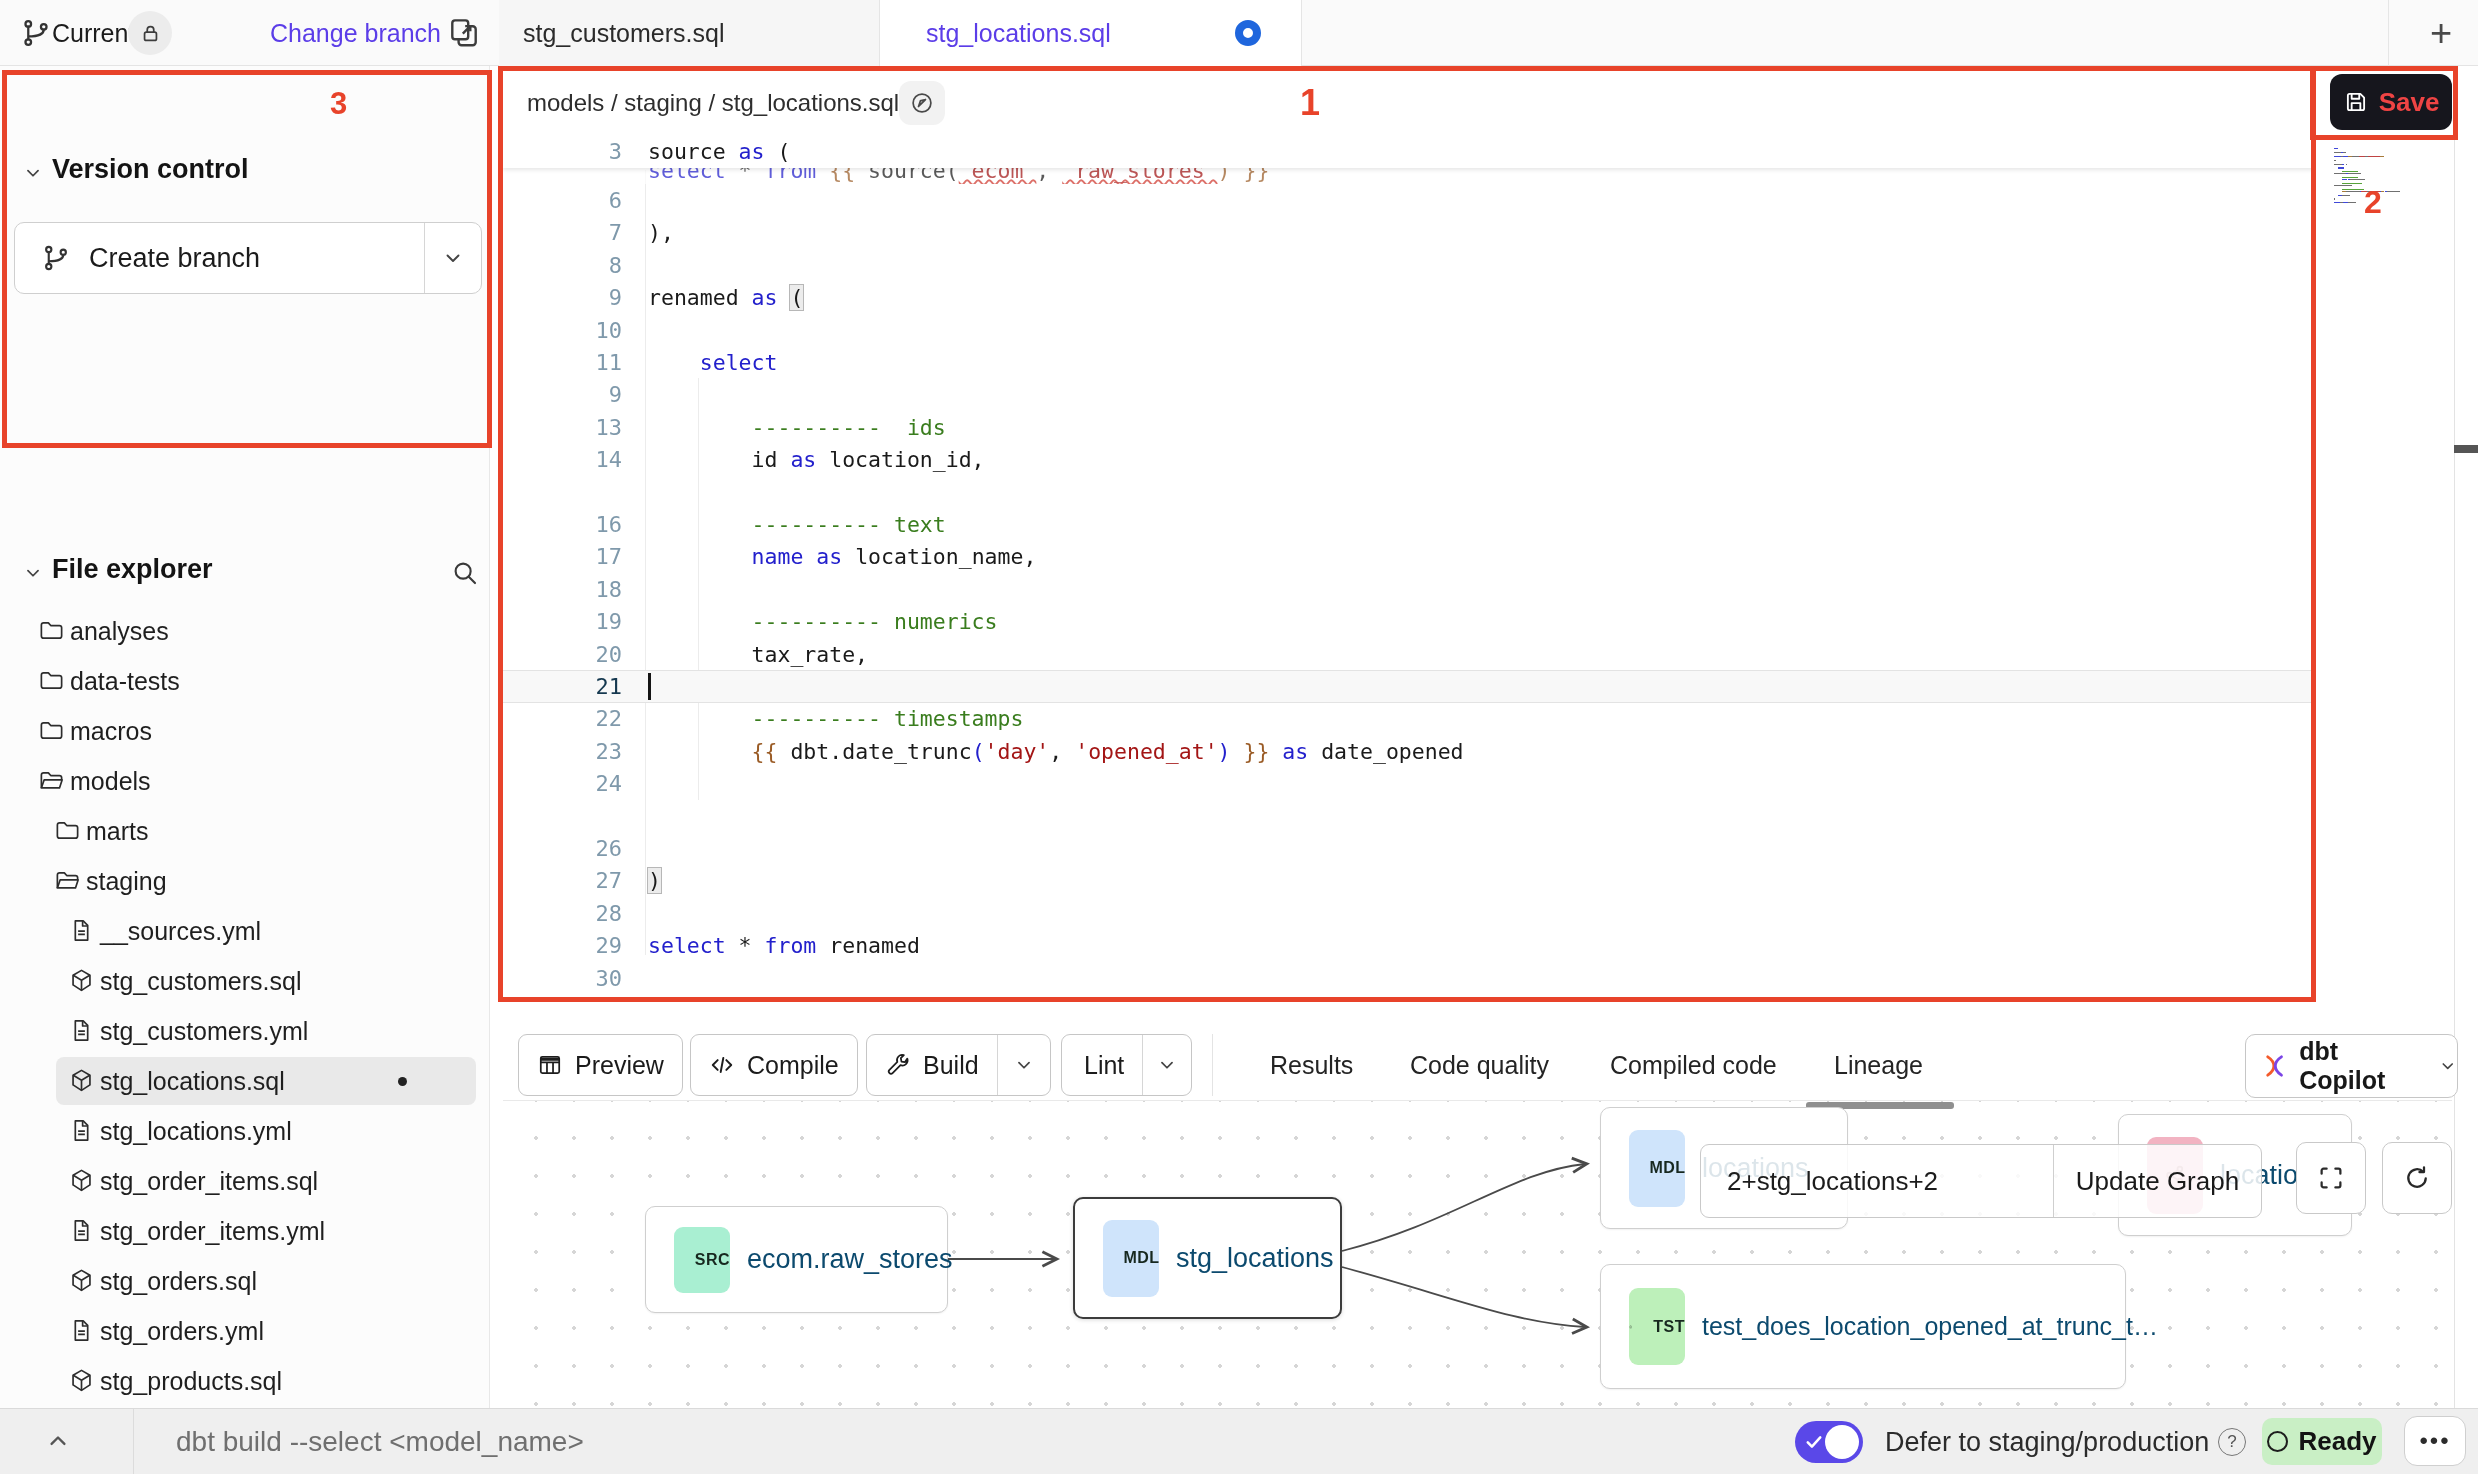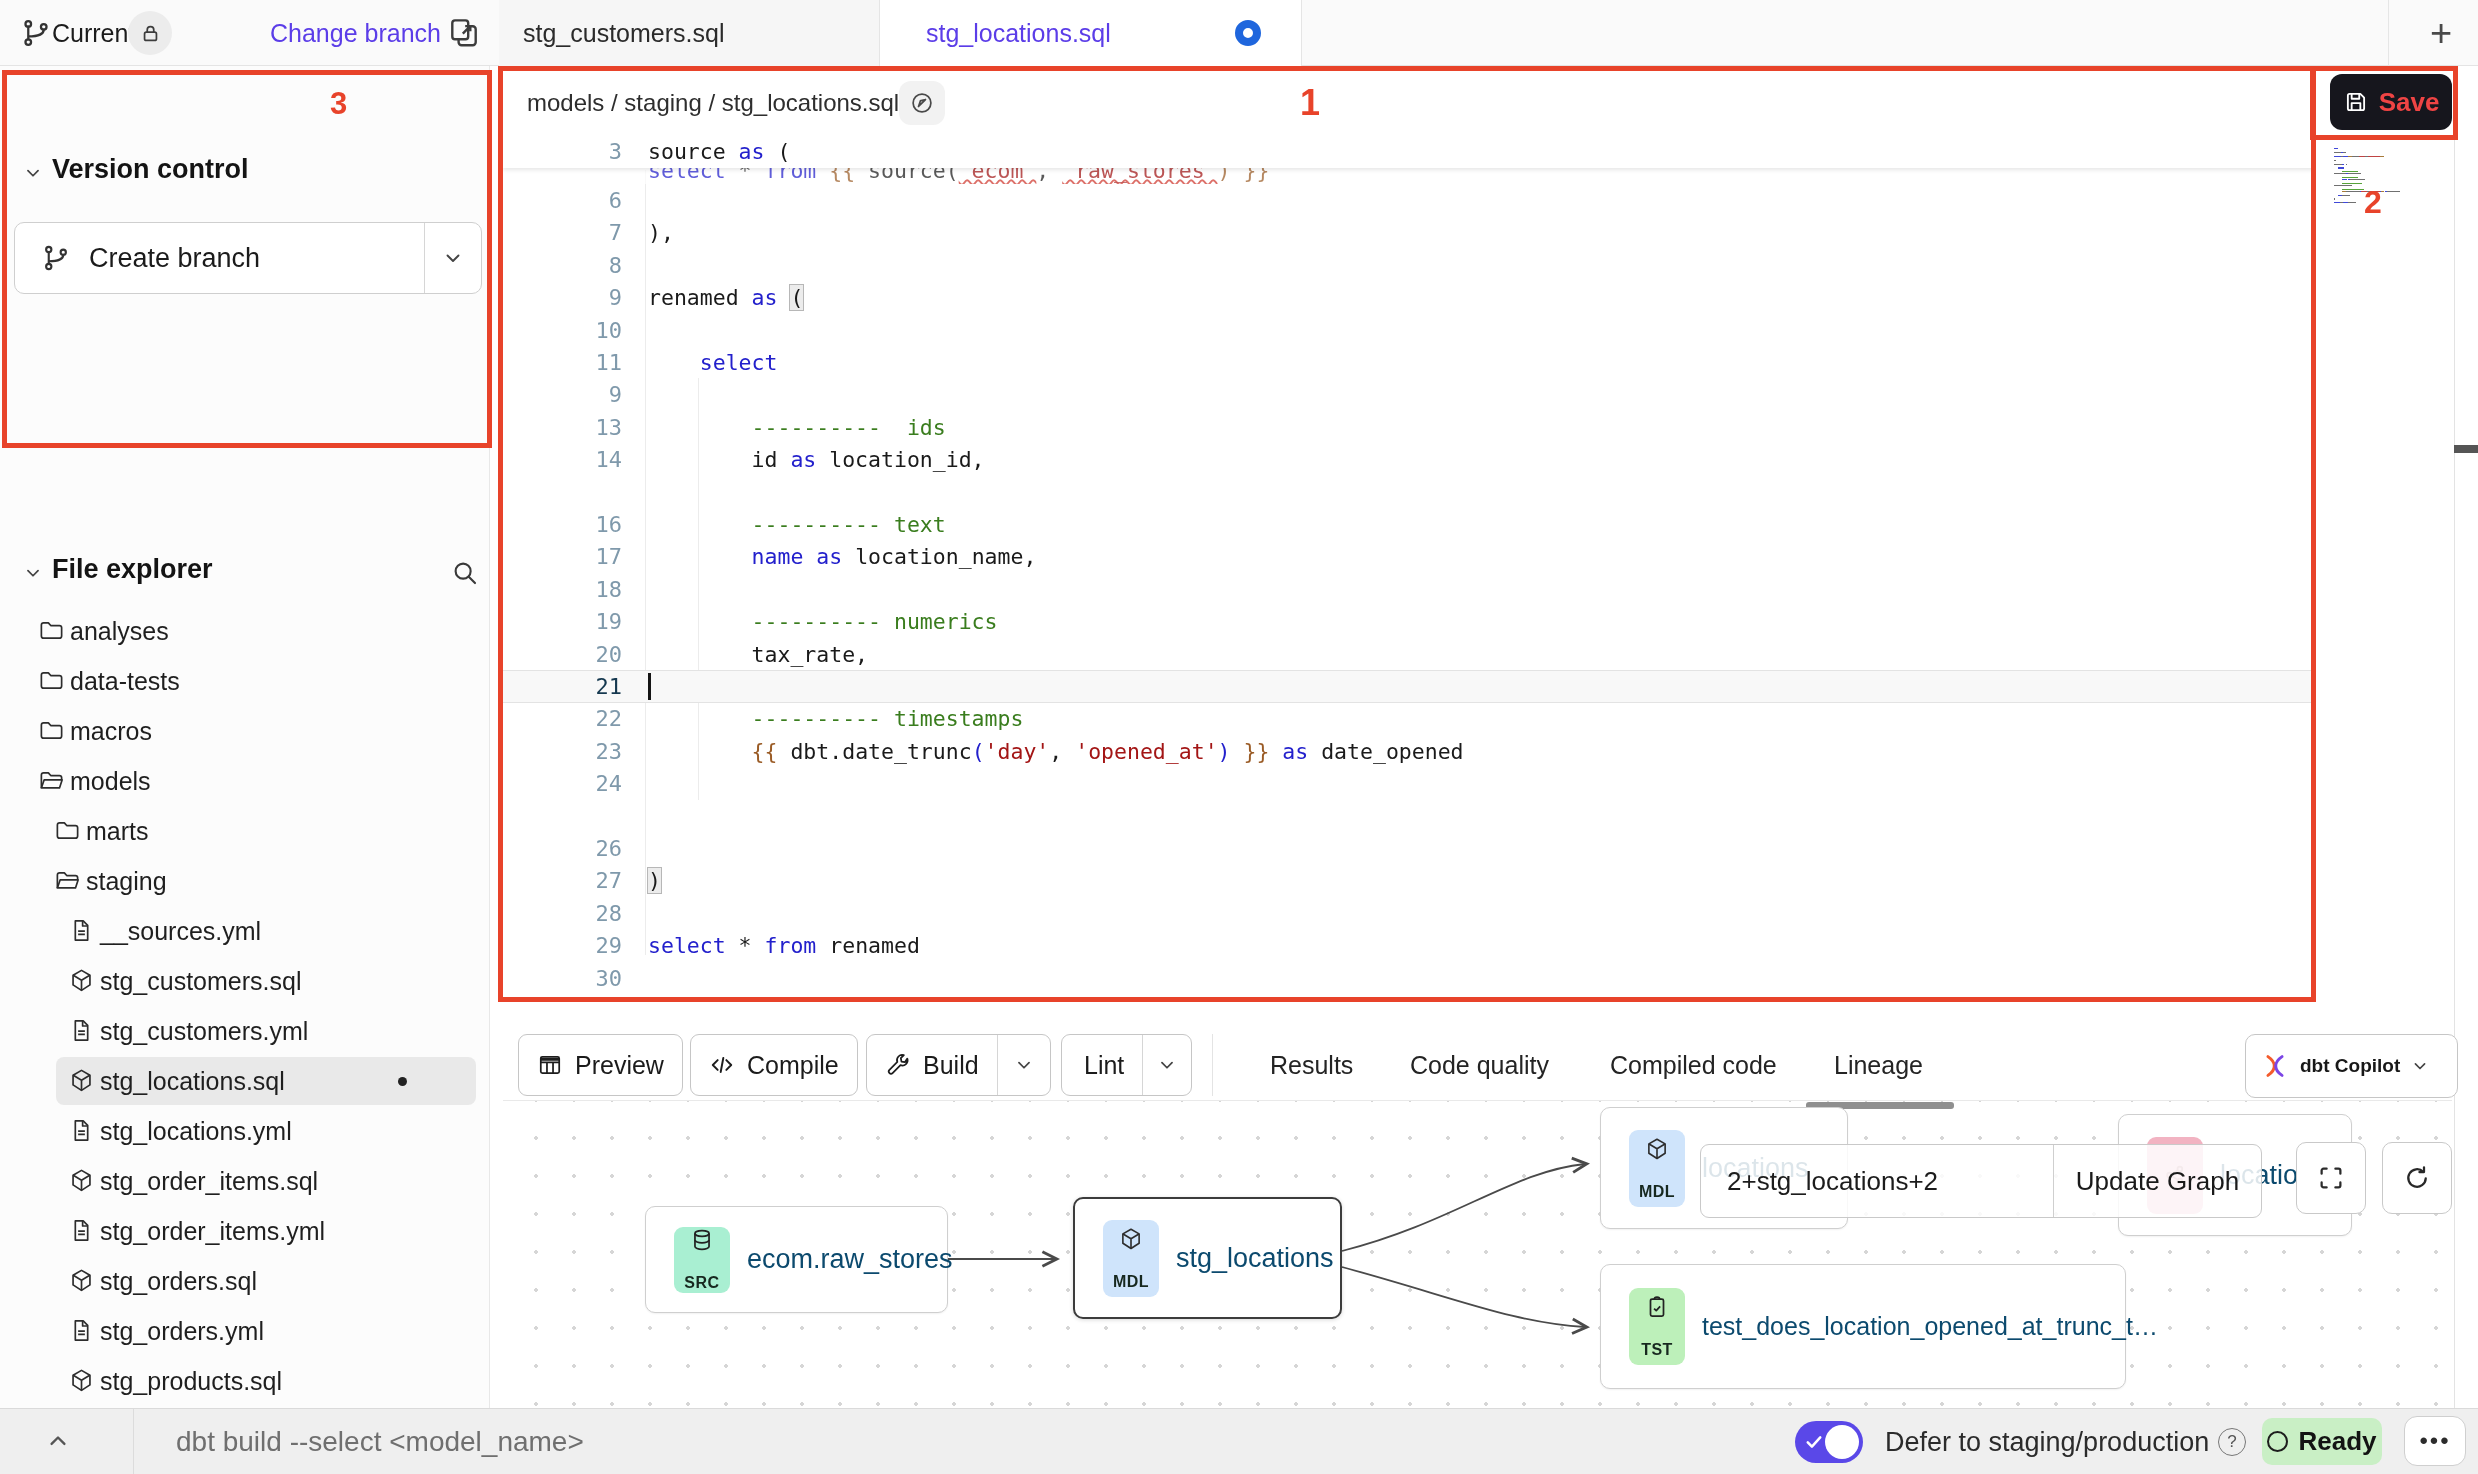--- a/index.html
+++ b/index.html
@@ -81,30 +81,30 @@
   .tb-btn{position:absolute;top:32px;height:62px;background:#fff;border:1.4px solid #c6c6c6;border-radius:9px;box-sizing:border-box;display:flex;align-items:center;cursor:pointer;}
   .tb-btn .bi{width:26px;height:26px;margin-left:18px;}
   .tb-btn .bl{margin:0 18px 0 12px;font-size:25px;font-weight:500;color:#1b1b1b;}
   .tb-btn .split{height:100%;border-left:1px solid #d6d6d6;display:flex;align-items:center;justify-content:center;}
   .tb-btn .split svg{width:22px;height:22px;}
   #tb-divider{position:absolute;left:709px;top:32px;width:1px;height:62px;background:#e4e4e4;}
   .panel-tab{position:absolute;top:32px;height:62px;display:flex;align-items:center;font-size:25px;font-weight:500;color:#242424;cursor:pointer;}
   #tab-underline{position:absolute;left:1303px;top:100px;width:148px;height:7px;background:#8f8f8f;border-radius:3px;}
   #copilot-btn{position:absolute;left:1742px;top:32px;width:213px;height:64px;background:#fff;border:1.4px solid #c6c6c6;border-radius:10px;box-sizing:border-box;display:flex;align-items:center;cursor:pointer;}
   #copilot-btn svg.logo{width:30px;height:30px;margin-left:14px;}
-  #copilot-btn .cl{margin-left:10px;font-size:19px;font-weight:600;color:#181818;}
+  #copilot-btn .cl{margin-left:10px;font-size:25px;font-weight:600;color:#181818;}
   #copilot-btn svg.chev{width:20px;height:20px;margin-left:10px;}
 
   
   #lineage{left:503px;top:1100px;width:1949px;height:308px;border-top:1px solid #e9e9e9;box-sizing:border-box;
     background-image:radial-gradient(circle,#d6d6d6 1.7px,transparent 1.8px);background-size:38px 38px;background-position:14px 18px;}
   #edges{position:absolute;left:0;top:0;z-index:1;}
   .lnode{position:absolute;background:#fff;border:1.5px solid #cfcfcf;border-radius:10px;box-sizing:border-box;display:flex;align-items:center;padding-left:28px;box-shadow:0 1px 2px rgba(0,0,0,.06);z-index:3;cursor:pointer;}
   .lnode.sel{border:2.5px solid #3c3c3c;box-shadow:0 1px 4px rgba(0,0,0,.15);}
-  .badge{width:56px;height:77px;border-radius:9px;display:flex;flex-direction:column;align-items:center;justify-content:center;gap:21px;flex:0 0 auto;}
+  .badge{width:56px;height:77px;border-radius:9px;display:flex;flex-direction:row;align-items:center;justify-content:center;gap:21px;flex:0 0 auto;}
   .badge svg{width:26px;height:26px;}
   .badge span{font-size:16px;font-weight:600;color:#17281f;letter-spacing:.5px;}
   .lnode .nl{margin-left:17px;font-size:27px;font-weight:400;color:#0c4a6e;white-space:nowrap;}
   #graph-overlay{position:absolute;left:1197px;top:43px;width:562px;height:74px;background:rgba(255,255,255,.86);border:1.5px solid #c9c9c9;border-radius:9px;box-sizing:border-box;display:flex;z-index:6;}
   #graph-search{flex:1;display:flex;align-items:center;padding-left:26px;font-size:26px;color:#1c1c1c;cursor:text;}
   #update-graph{width:207px;border-left:1px solid #cfcfcf;display:flex;align-items:center;justify-content:center;font-size:26px;font-weight:500;color:#1a1a1a;cursor:pointer;}
   .gbtn{position:absolute;top:41px;width:70px;height:72px;background:#fff;border:1.5px solid #c9c9c9;border-radius:10px;box-sizing:border-box;display:flex;align-items:center;justify-content:center;z-index:7;cursor:pointer;}
   .gbtn svg{width:30px;height:30px;}
 
   

